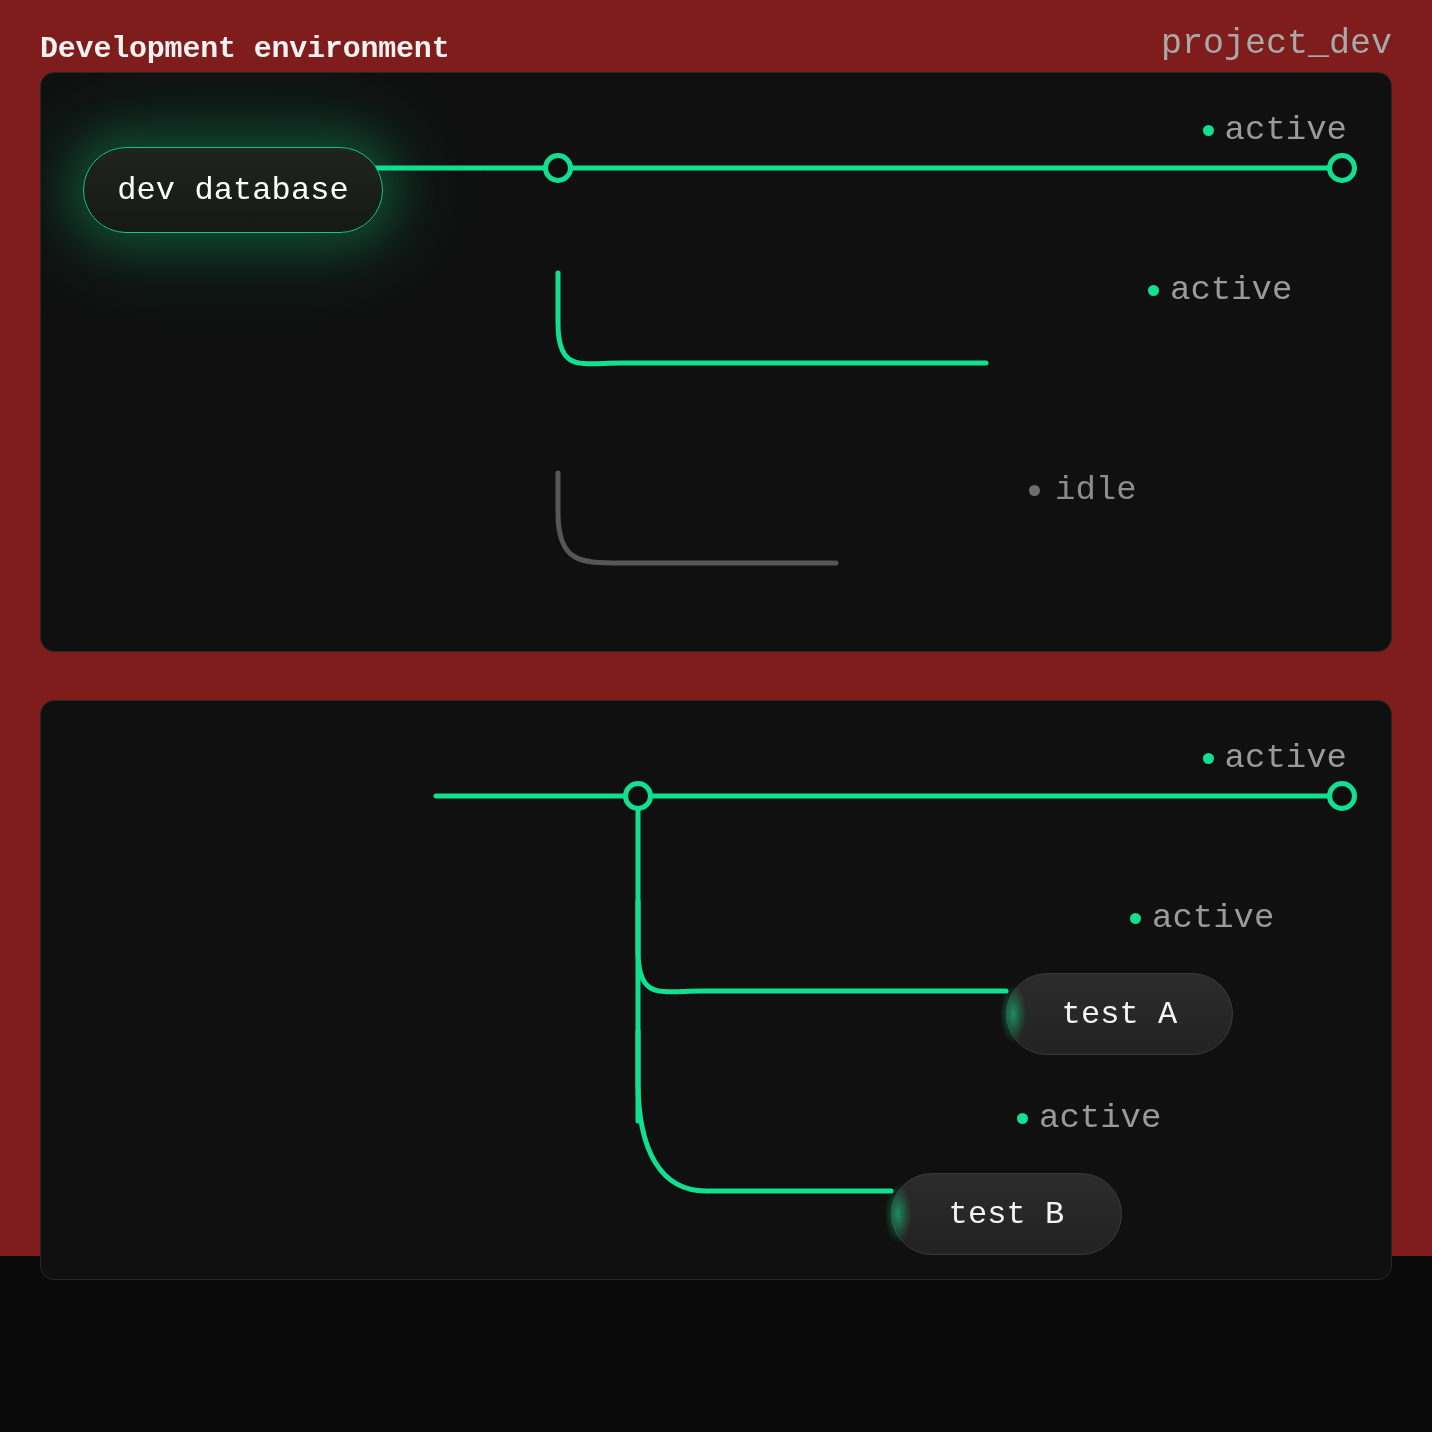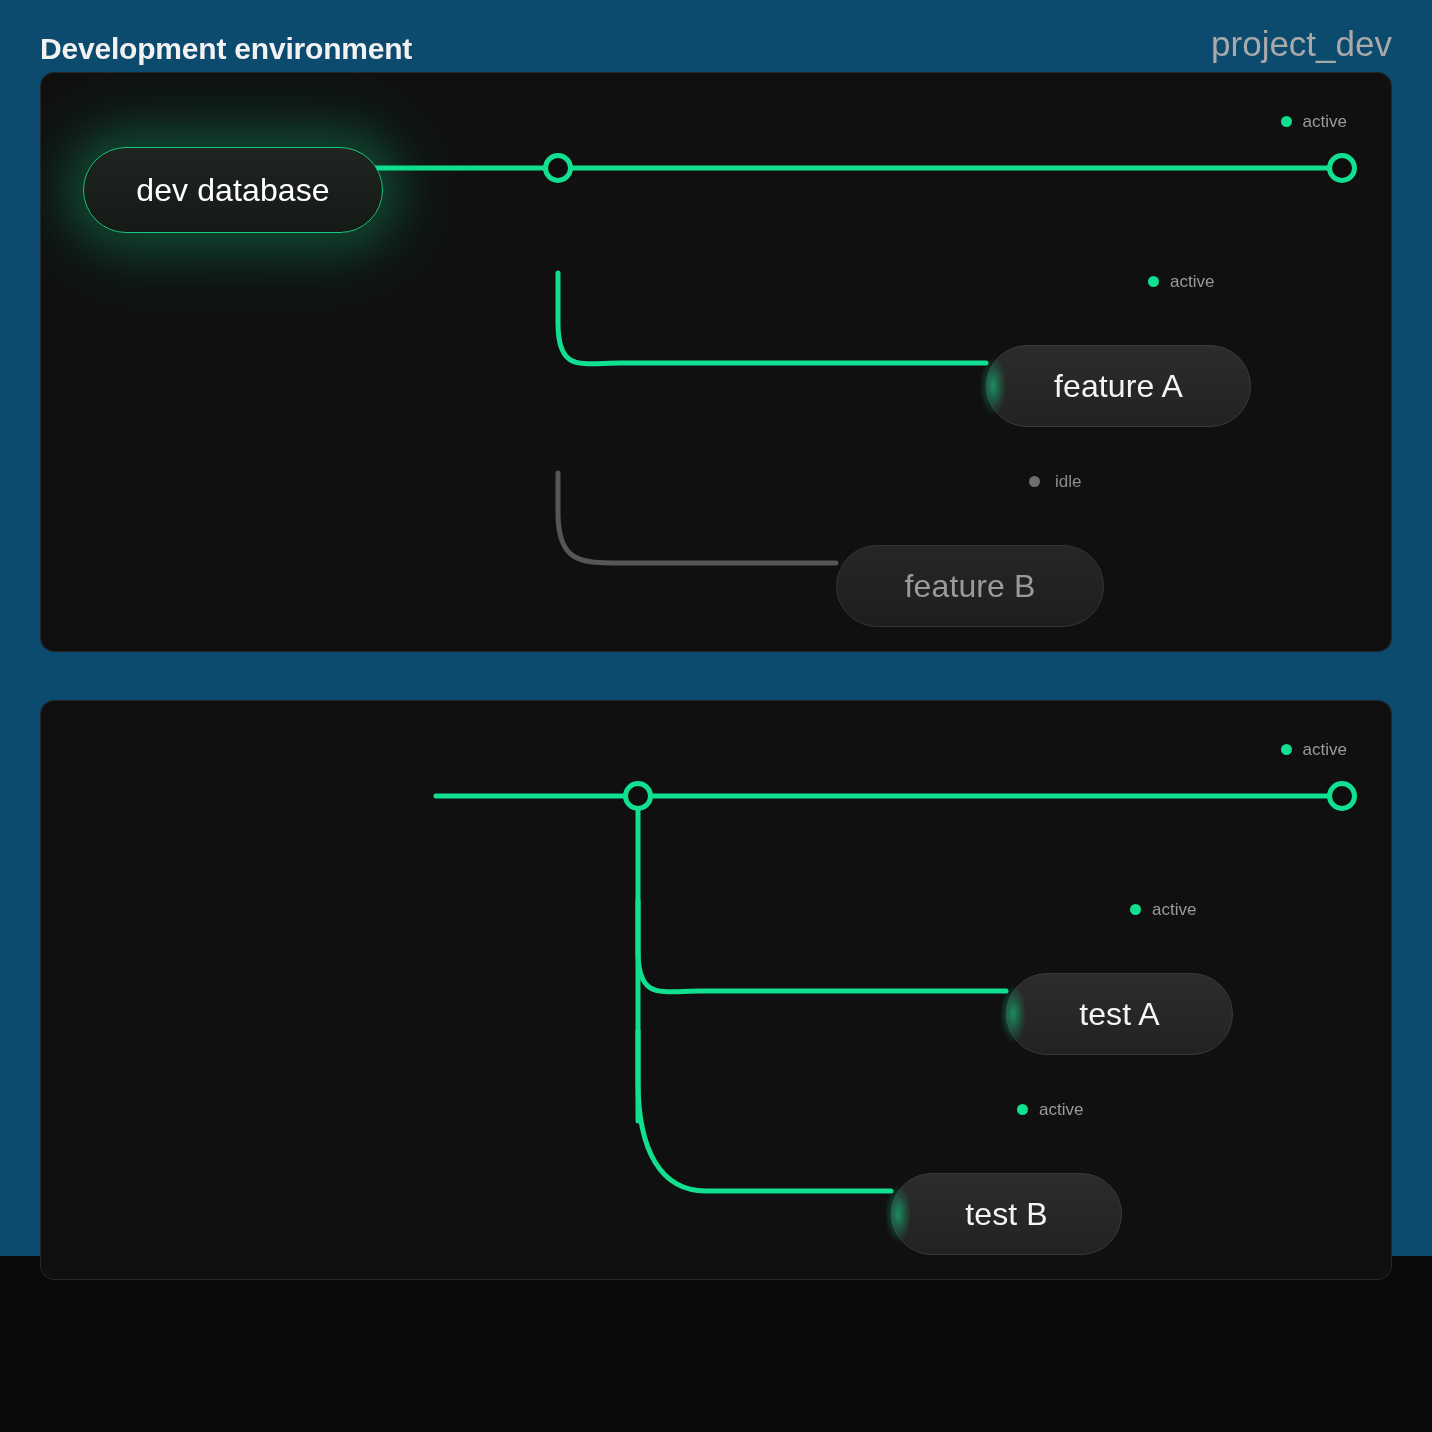--- a/index.html
+++ b/index.html
@@ -11,22 +11,23 @@
     overflow: hidden;
   }
   body {
     font-family: "Liberation Sans", sans-serif;
     -webkit-font-smoothing: antialiased;
   }
   .page {
     position: relative;
     width: 1432px;
     height: 1256px;
-    background: #0c4a6e;
+    background: #7f1d1d;
     box-sizing: border-box;
+    font-family: Liberation Mono, monospace;
   }
 
   
   .section { position: absolute; left: 0; width: 1432px; }
   #section-dev  { top: 0px; }
   #section-test { top: 700px; }
 
   .section-head {
     position: relative;
     height: 72px;
@@ -133,21 +134,21 @@
   }
   .status-dot {
     width: 11px;
     height: 11px;
     border-radius: 50%;
     flex: 0 0 auto;
   }
   .status-dot.dot-active { background: #10e090; }
   .status-dot.dot-idle   { background: #6e6e6e; }
   .status-text {
-    font-size: 17px;
+    font-size: 34px;
     color: #9a9a9a;
     line-height: 1;
   }
   .status-text.txt-idle { color: #8c8c8c; }
 </style>
 </head>
 <body>
 
 <div class="page">
 
@@ -193,32 +194,25 @@
 
       <div class="node is-db" style="left:42px; top:52px; width:300px; height:86px;">
         <span class="node-label">dev database</span>
       </div>
 
       <div class="status" style="right:44px; top:40px;">
         <span class="status-dot dot-active"></span>
         <span class="status-text">active</span>
       </div>
 
-      <div class="node is-active" style="left:945px; top:250px; width:265px; height:82px;">
-        <span class="node-glow"></span>
-        <span class="node-label">feature A</span>
-      </div>
       <div class="status" style="left:1107px; top:200px;">
         <span class="status-dot dot-active"></span>
         <span class="status-text">active</span>
       </div>
 
-      <div class="node is-idle" style="left:795px; top:450px; width:268px; height:82px;">
-        <span class="node-label">feature B</span>
-      </div>
       <div class="status" style="left:988px; top:400px;gap:15px;">
         <span class="status-dot dot-idle"></span>
         <span class="status-text txt-idle">idle</span>
       </div>
 
     </div>
   </div>
 
   <div class="section" id="section-test">
 

